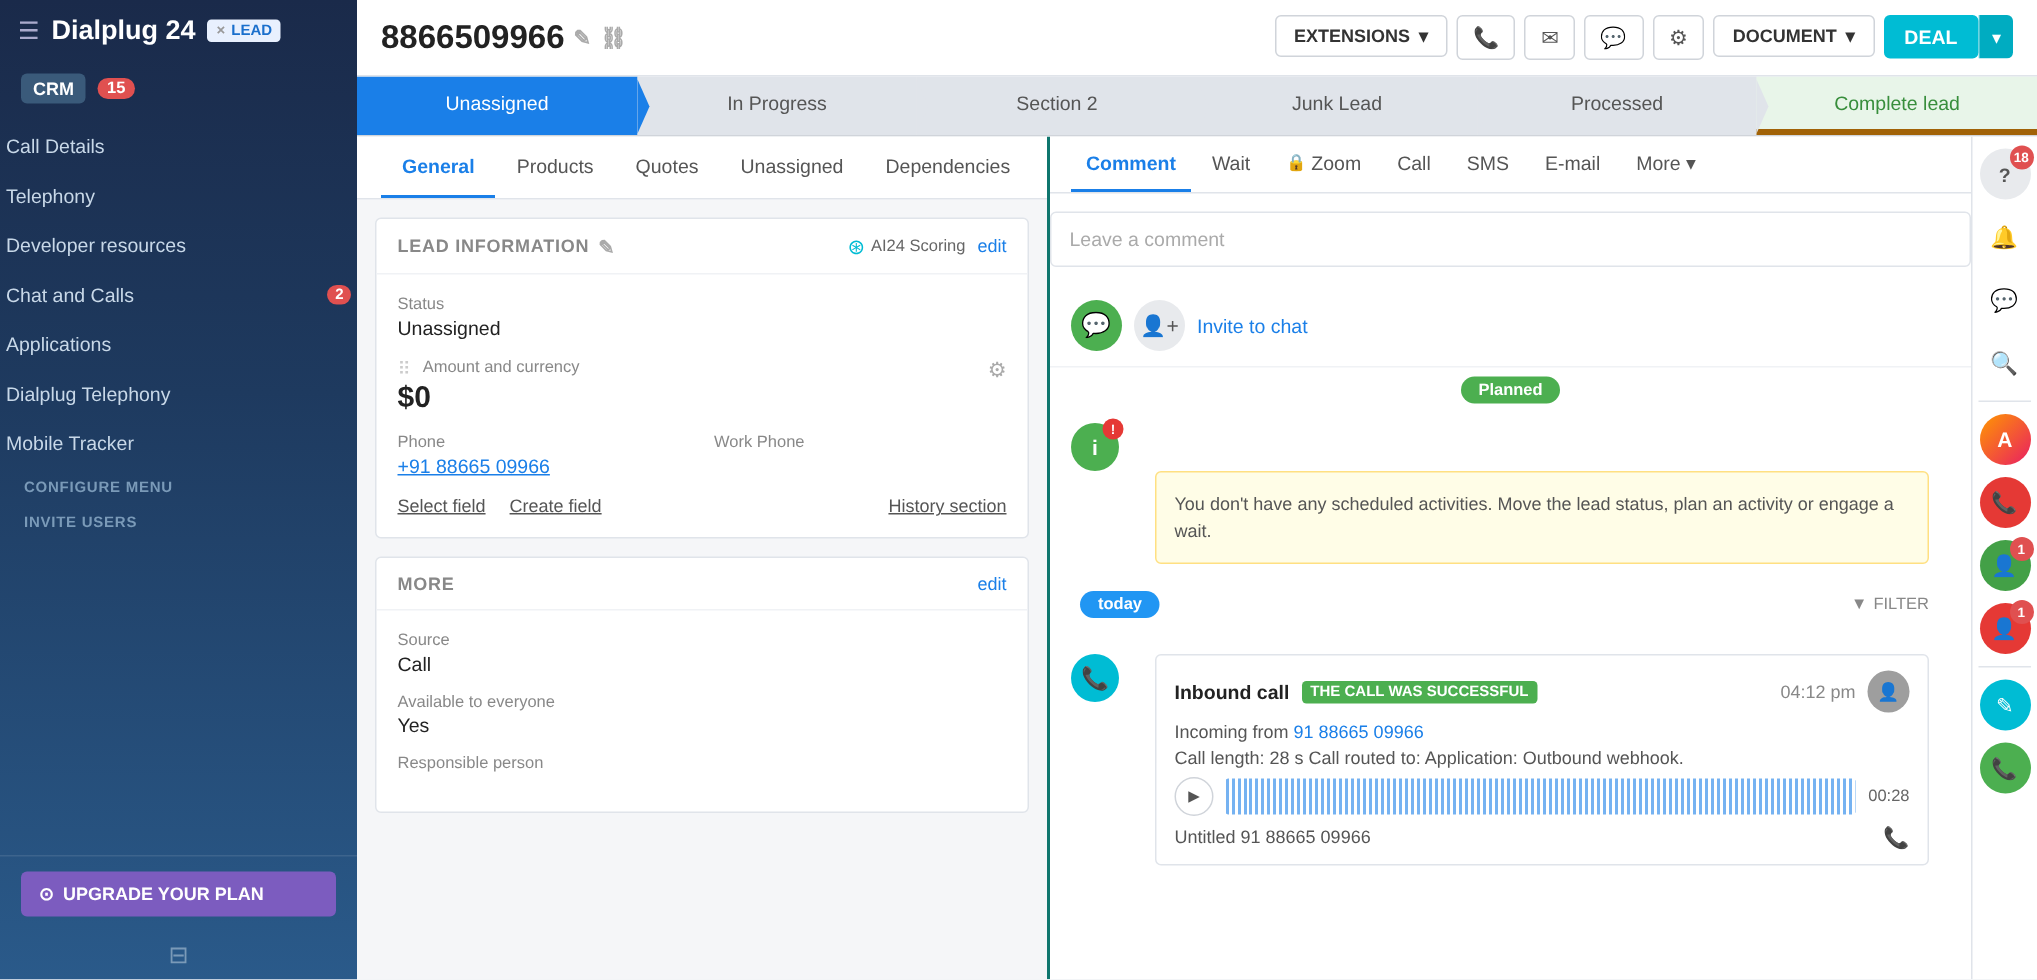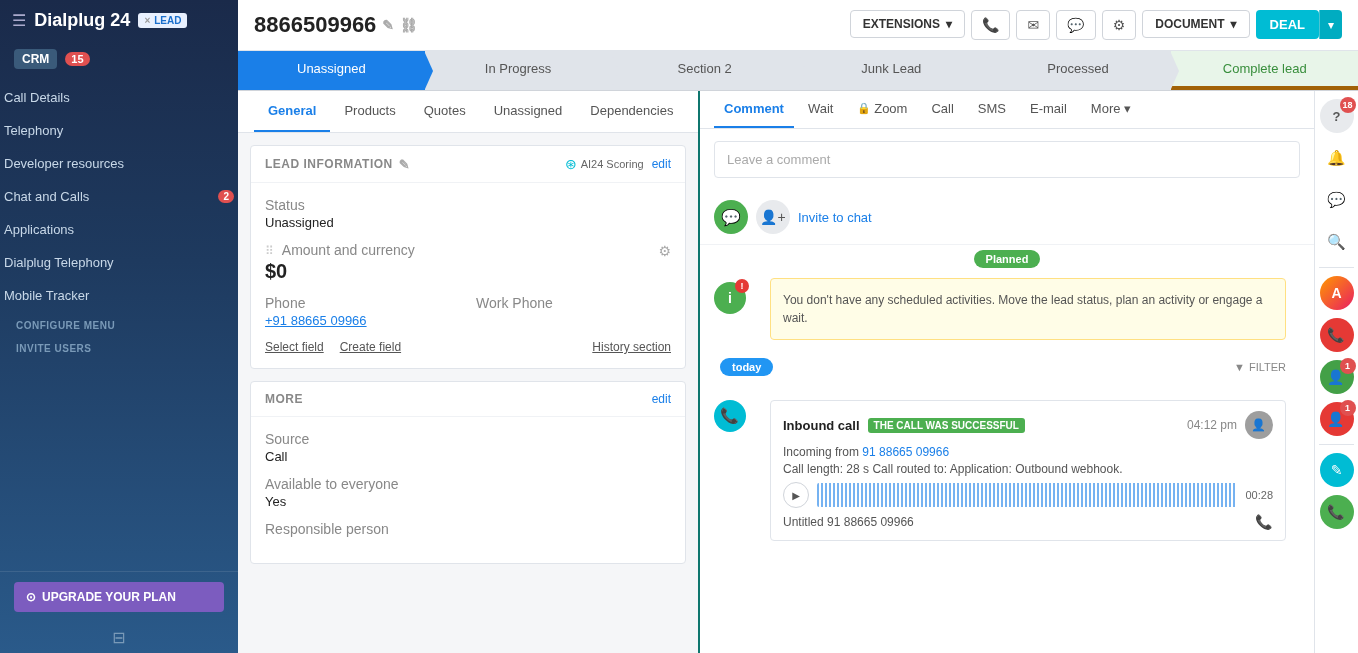--- a/index.html
+++ b/index.html
@@ -301,21 +301,21 @@
     .ai-scoring {
       display: flex;
       align-items: center;
       gap: 4px;
       font-size: 11px;
       color: #666;
     }
     .edit-link { font-size: 12px; color: #1a7fe8; cursor: pointer; }
     .section-body { padding: 14px; }
     .field-group { margin-bottom: 12px; }
-    .field-label { font-size: 14px; color: #888; margin-bottom: 2px; }
+    .field-label { font-size: 11px; color: #888; margin-bottom: 2px; }
     .field-value { font-size: 13px; color: #222; font-weight: 500; }
     .field-value.amount { font-size: 20px; font-weight: 600; color: #222; }
     .field-value.phone-link { color: #1a7fe8; text-decoration: underline; cursor: pointer; }
     .two-col { display: flex; gap: 16px; }
     .two-col > div { flex: 1; }
     .field-actions {
       display: flex;
       gap: 16px;
       margin-top: 4px;
     }
@@ -350,21 +350,21 @@
       border-bottom: 2px solid transparent;
     }
     .activity-tab.active { color: #1a7fe8; border-bottom: 2px solid #1a7fe8; font-weight: 600; }
     .zoom-tab { display: flex; align-items: center; gap: 3px; }
     .lock-icon { font-size: 11px; }
 
     
     .comment-box {
       border: 1px solid #e0e4ea;
       border-radius: 4px;
-      margin: 12px 14px;
+      margin: 12px 0;
       padding: 10px 12px;
       font-size: 13px;
       color: #aaa;
       cursor: text;
       min-height: 36px;
     }
 
     
     .activity-stream { flex: 1; overflow-y: auto; padding: 0 0 8px; }
 
@@ -764,21 +764,21 @@
 
         <div class="planned-badge">
           <span>Planned</span>
         </div>
 
         <div style="display:flex;align-items:flex-start;gap:10px;padding:6px 14px;">
           <div class="timeline-dot green" style="position:relative;">
             <span style="font-size:14px;font-weight:700;">i</span>
             <span style="position:absolute;top:-3px;right:-3px;width:14px;height:14px;background:#e53935;border-radius:50%;display:flex;align-items:center;justify-content:center;color:#fff;font-size:9px;font-weight:700;">!</span>
           </div>
-          <div class="activity-notice" style="flex:1;">
+          <div class="activity-notice" style="flex:1;margin-top:36px;">
             <span>You don't have any scheduled activities. Move the lead status, plan an activity or engage a wait.</span>
           </div>
         </div>
 
         <div style="display:flex;align-items:center;padding:6px 14px;">
           <div class="today-badge">
             <span>today</span>
           </div>
           <div class="today-filter">
             <span>▼</span>

